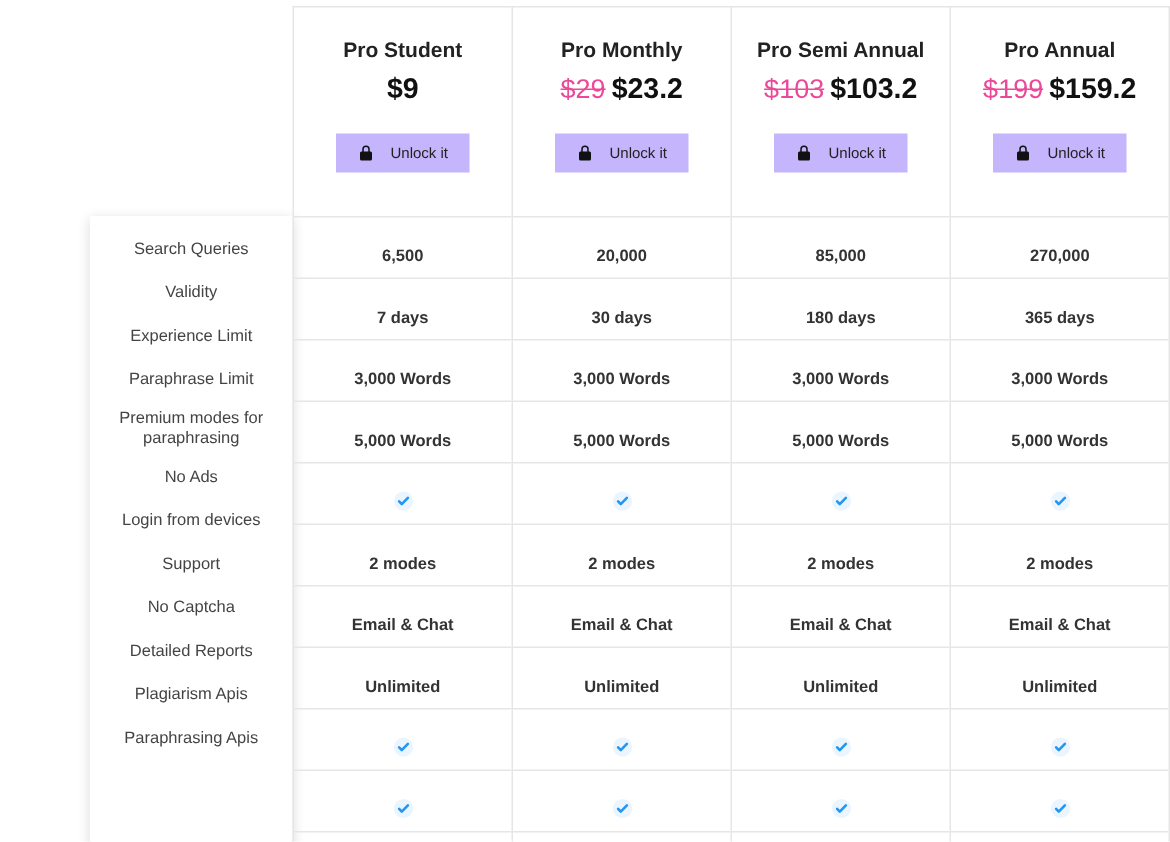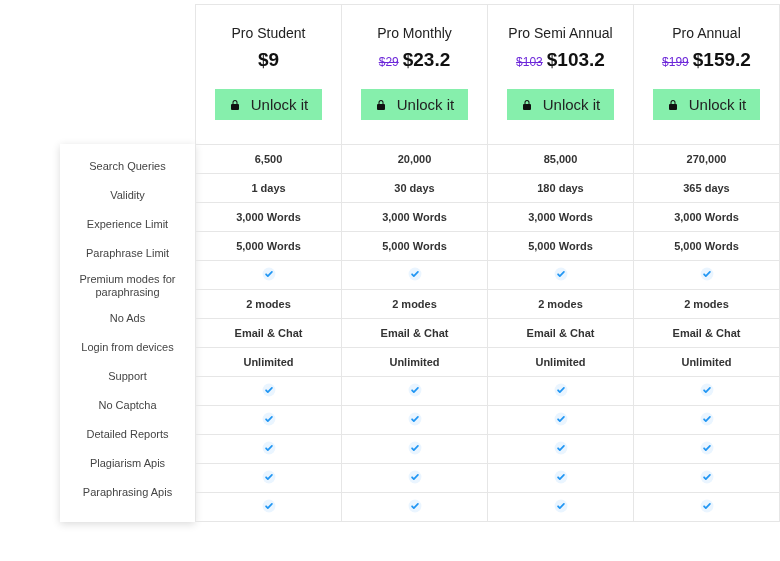--- a/index.html
+++ b/index.html
@@ -63,61 +63,62 @@
     height: 140px;
     display: flex;
     flex-direction: column;
     align-items: center;
     justify-content: flex-start;
     padding-top: 20px;
     border-bottom: 1px solid #e6e6e6;
   }
   .plan-name {
     font-size: 14px;
-    font-weight: normal;
+    font-weight: bold;
     color: #222;
     margin-bottom: 8px;
   }
   .plan-price-row {
     display: flex;
     align-items: baseline;
     gap: 4px;
     margin-bottom: 18px;
   }
   .plan-price-old {
-    font-size: 12px;
-    color: #6d28d9;
+    font-size: 18px;
+    color: #ec4899;
     text-decoration: line-through;
   }
   .plan-price {
     font-size: 19px;
     font-weight: bold;
     color: #111;
   }
   .unlock-btn {
-    background: #86efac;
+    background: #c4b5fd;
     border: none;
     padding: 7px 14px;
-    font-size: 15px;
+    font-size: 10px;
     color: #222;
     display: flex;
     align-items: center;
     gap: 10px;
     cursor: pointer;
   }
   .unlock-btn svg { width: 12px; height: 12px; }
   .cell {
     height: 29px;
     border-bottom: 1px solid #e6e6e6;
     display: flex;
     align-items: center;
     justify-content: center;
     font-size: 11px;
     font-weight: 600;
     color: #333;
+    margin-top: 12px;
   }
   .check svg { width: 14px; height: 14px; }
 </style>
 </head>
 <body>
 
 <div class="container">
   <div class="table-area">
 
     <div class="labels-col">
@@ -144,21 +145,21 @@
               <span class="plan-price">$9</span>
             </div>
             <button class="unlock-btn">
               <svg viewBox="0 0 24 24">
                 <path fill="#111" d="M12 2a5 5 0 0 0-5 5v3H6a2 2 0 0 0-2 2v8a2 2 0 0 0 2 2h12a2 2 0 0 0 2-2v-8a2 2 0 0 0-2-2h-1V7a5 5 0 0 0-5-5zm-3 5a3 3 0 1 1 6 0v3H9V7z"></path>
               </svg>
               <span>Unlock it</span>
             </button>
           </div>
           <div class="cell">6,500</div>
-          <div class="cell">1 days</div>
+          <div class="cell">7 days</div>
           <div class="cell">3,000 Words</div>
           <div class="cell">5,000 Words</div>
           <div class="cell">
             <span class="check"><svg viewBox="0 0 24 24">
                 <circle cx="12" cy="12" r="11" fill="#eaf5ff"></circle>
                 <path fill="none" stroke="#2196f3" stroke-width="3" stroke-linecap="round" stroke-linejoin="round" d="M7 12.5l3 3 7-7"></path>
               </svg></span>
           </div>
           <div class="cell">2 modes</div>
           <div class="cell">Email &amp; Chat</div>

